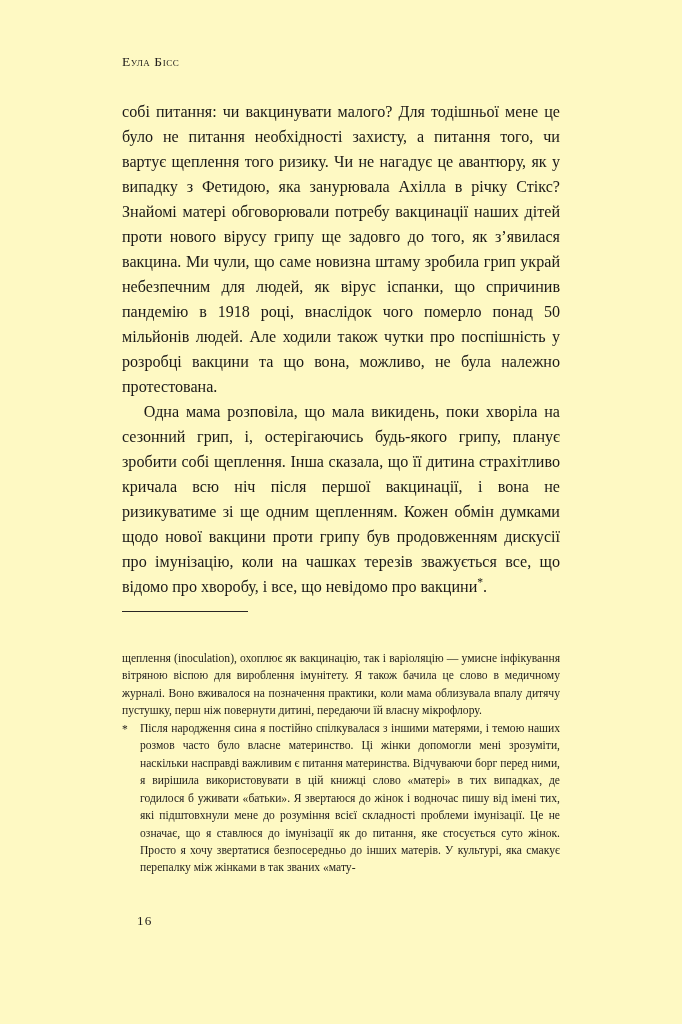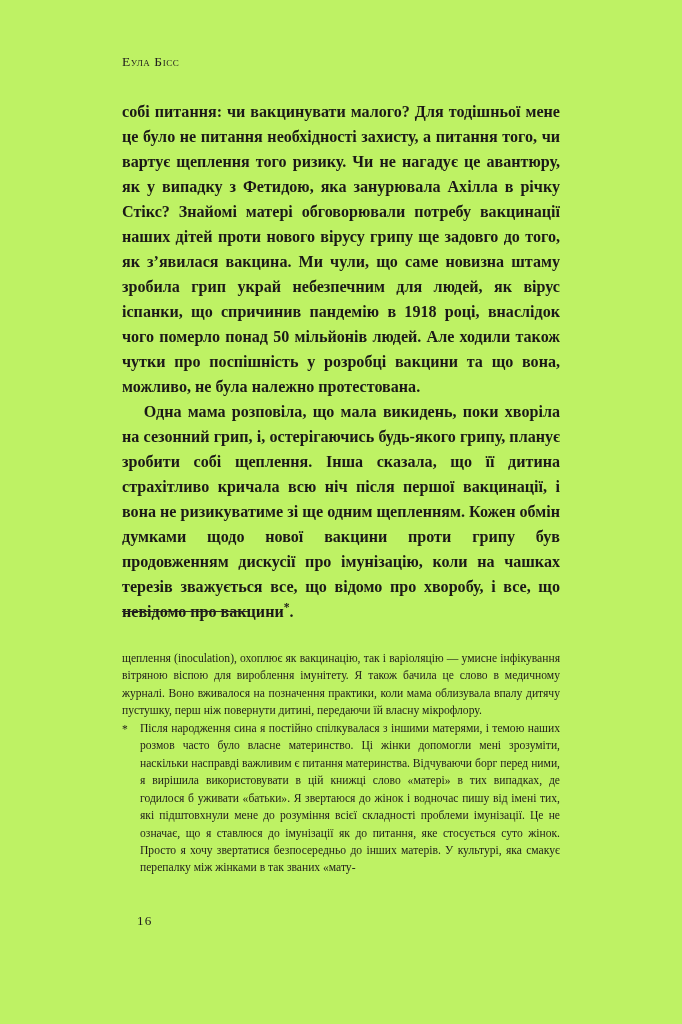--- a/index.html
+++ b/index.html
@@ -9,21 +9,21 @@
     background: #ffffff;
   }
   body {
     font-family: "Liberation Serif", "DejaVu Serif", serif;
     color: #1a1a1a;
   }
   .page {
     position: relative;
     width: 682px;
     height: 1024px;
-    background: #bef264;
+    background: #fef9c3;
     overflow: hidden;
     box-sizing: border-box;
   }
   
   .running-head {
     position: absolute;
     left: 122px;
     top: 54px;
     font-size: 13.5px;
     letter-spacing: 0.55px;
@@ -39,21 +39,20 @@
     width: 438px;
   }
   .body-par {
     margin: 0;
     font-size: 16.1px;
     line-height: 25.0px;
     text-align: justify;
     text-justify: inter-word;
     color: #1b1917;
     hyphens: manual;
-    font-weight: bold;
   }
   .body-par + .body-par {
     text-indent: 1.35em;
   }
   .fn-mark {
     font-size: 0.72em;
     vertical-align: super;
     line-height: 0;
   }
   

